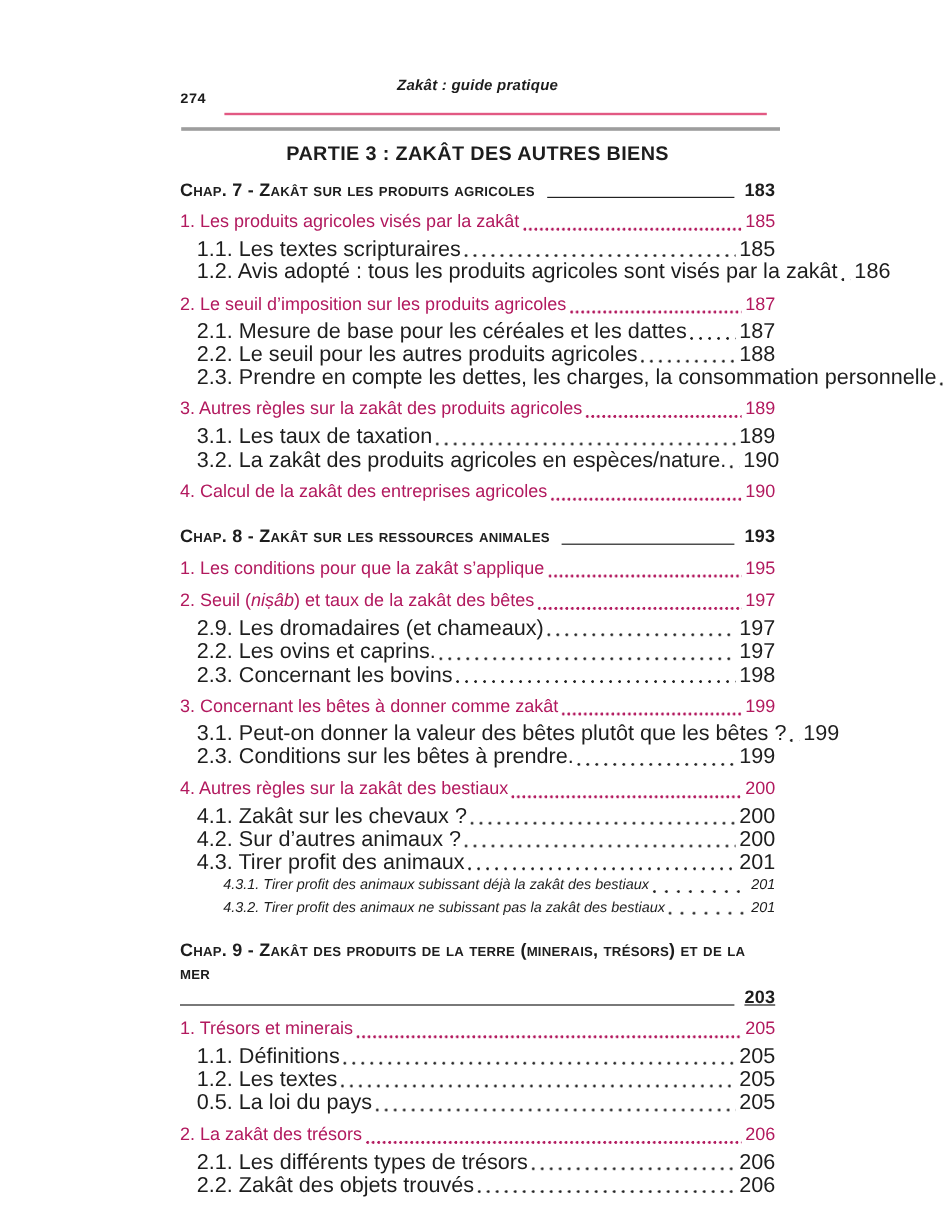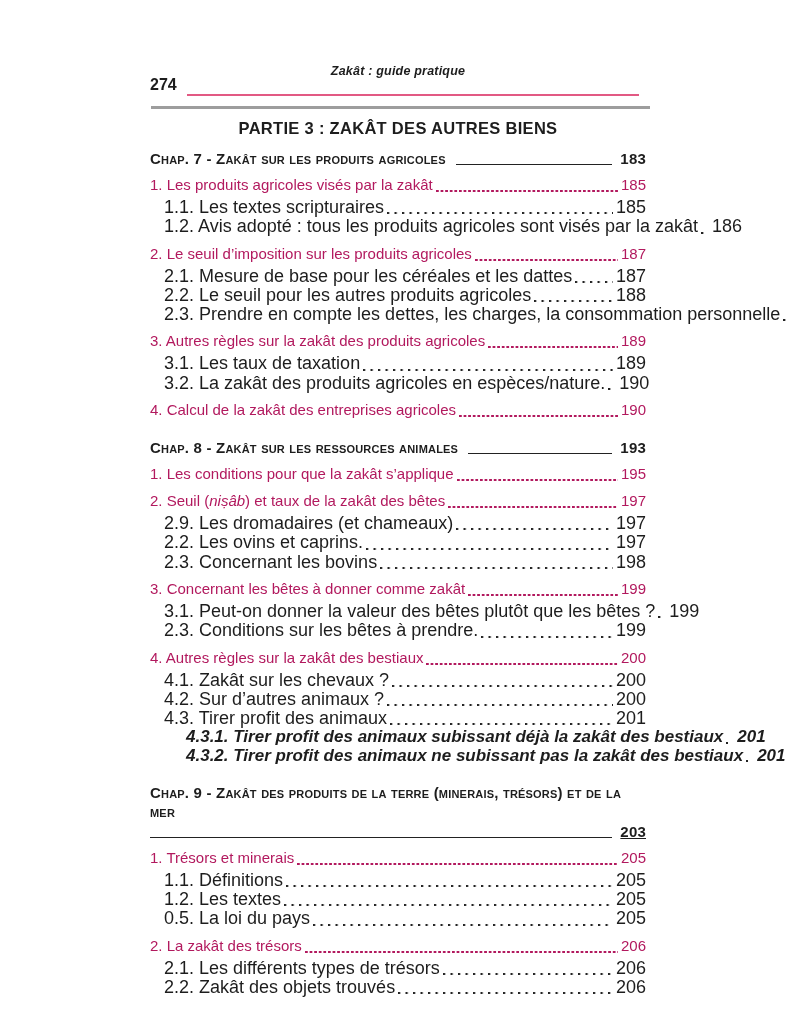--- a/index.html
+++ b/index.html
@@ -13,21 +13,21 @@
     padding-left:12px;
   }
   .content { position:absolute; left:150px; top:64px; width:496px; }
 
   
   .header { position:relative; height:46px; }
   .running-title {
     text-align:center; font-style:italic; font-weight:600;
     font-size:12.5px; letter-spacing:0.2px;
   }
-  .folio { position:absolute; left:0; top:12px; font-weight:bold; font-size:16px; }
+  .folio { position:absolute; left:0; top:12px; font-weight:bold; font-size:12px;font-family:Liberation Mono, monospace; }
   .pink-rule { position:absolute; left:37px; right:7px; top:30px; height:1.5px; }
   .gray-rule { position:absolute; left:1px; right:-4px; top:42px; height:2.5px; }
 
   
   .part-title {
     margin-top:9px; margin-bottom:2px;
     text-align:center; font-weight:bold; font-size:16.5px; letter-spacing:0.3px;
   }
 
   
@@ -56,21 +56,21 @@
     font-size:15px; line-height:20px;
     margin-top:7px; margin-bottom:3px;
   }
   .l1 .dots-accent {
     height:4px; margin-bottom:2px;
     background-image:radial-gradient(circle at 1.4px 2px, var(--accent,#b2195e) 1.1px, transparent 1.35px);
     background-size:4.6px 4px; background-repeat:repeat-x;
   }
 
   .l2 { font-size:18px; line-height:19.3px; padding-left:14px; }
-  .l3 { font-size:17px; line-height:18.2px; padding-left:36px; font-style:italic;font-weight:bold; }
+  .l3 { font-size:12px; line-height:18.2px; padding-left:36px; font-style:italic; }
   .dots-dark {
     height:4px; margin-bottom:2px;
     background-image:radial-gradient(circle at 1.3px 2px, #222 1px, transparent 1.25px);
     background-size:7.5px 4px; background-repeat:repeat-x;
   }
   .l3 .dots-dark { background-size:10px 4px; }
   .it { font-style:italic; }
 </style>
 </head>
 <body>

